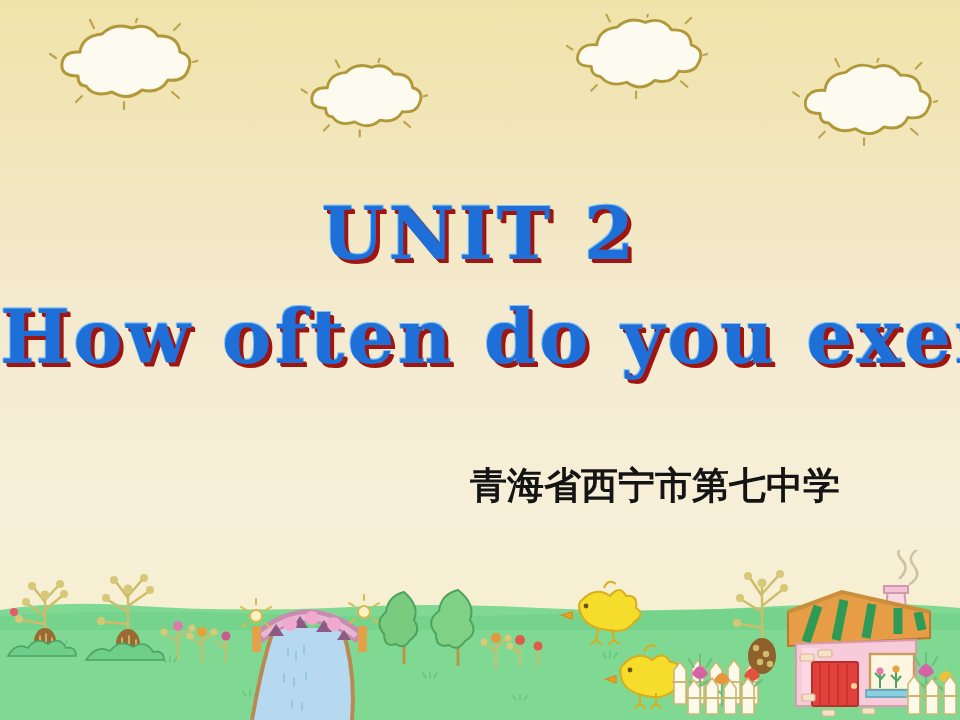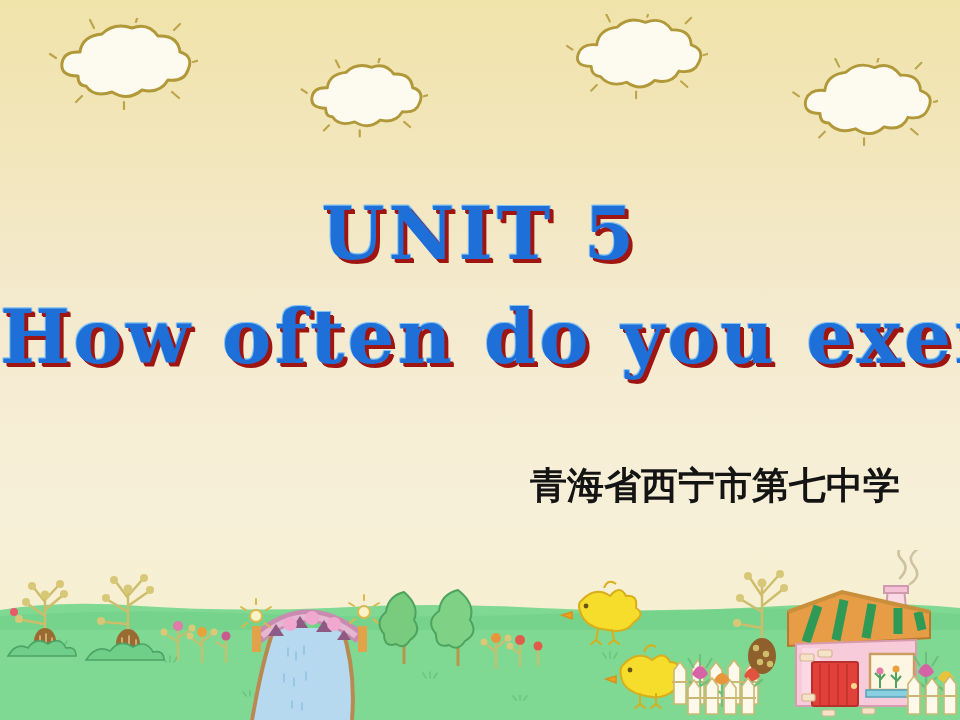--- a/index.html
+++ b/index.html
@@ -33,21 +33,21 @@
        3px 3px 0 #9e1512,
        4px 4px 0 #9e1512,
       -1px -1px 0 #7fc1f2,
        1px -1px 0 #7fc1f2;
   }
   .wordart-1{font-size:72px;}
   .wordart-2{font-size:74px;margin-top:26px;letter-spacing:.045em;}
 
   
   .presenter{
-    position:absolute;right:10px;top:462px;width:470px;text-align:center;
+    position:absolute;right:20px;top:462px;width:470px;
     font-family:"DejaVu Serif","Liberation Serif",serif;
     color:#141414;font-size:37px;line-height:1.26;font-weight:600;
   }
   .presenter .ln2{display:block;}
 </style>
 </head>
 <body>
 
 <div class="slide">
 
@@ -126,21 +126,21 @@
         <line x1="128" y1="11" x2="134" y2="5"></line>
         <line x1="147" y1="46" x2="154" y2="44"></line>
         <line x1="123" y1="74" x2="130" y2="80"></line>
         <line x1="74" y1="84" x2="74" y2="91"></line>
         <line x1="33" y1="77" x2="27" y2="83"></line>
       </g>
     </svg>
   </div>
 
   <div class="title-block">
-    <div class="wordart wordart-1">UNIT 5</div>
+    <div class="wordart wordart-1">UNIT 2</div>
     <div class="wordart wordart-2">How often do you exercise?</div>
   </div>
 
   <div class="presenter">
     <span>青海省西宁市第七中学</span>
   </div>
 
   <svg class="ground" viewBox="0 0 960 170">
 
     <path d="M0 60 Q60 50 140 56 Q230 62 330 58 Q430 52 540 58 Q660 64 780 56 Q880 50 960 58 L960 170 L0 170 Z" fill="#7fd992"></path>

